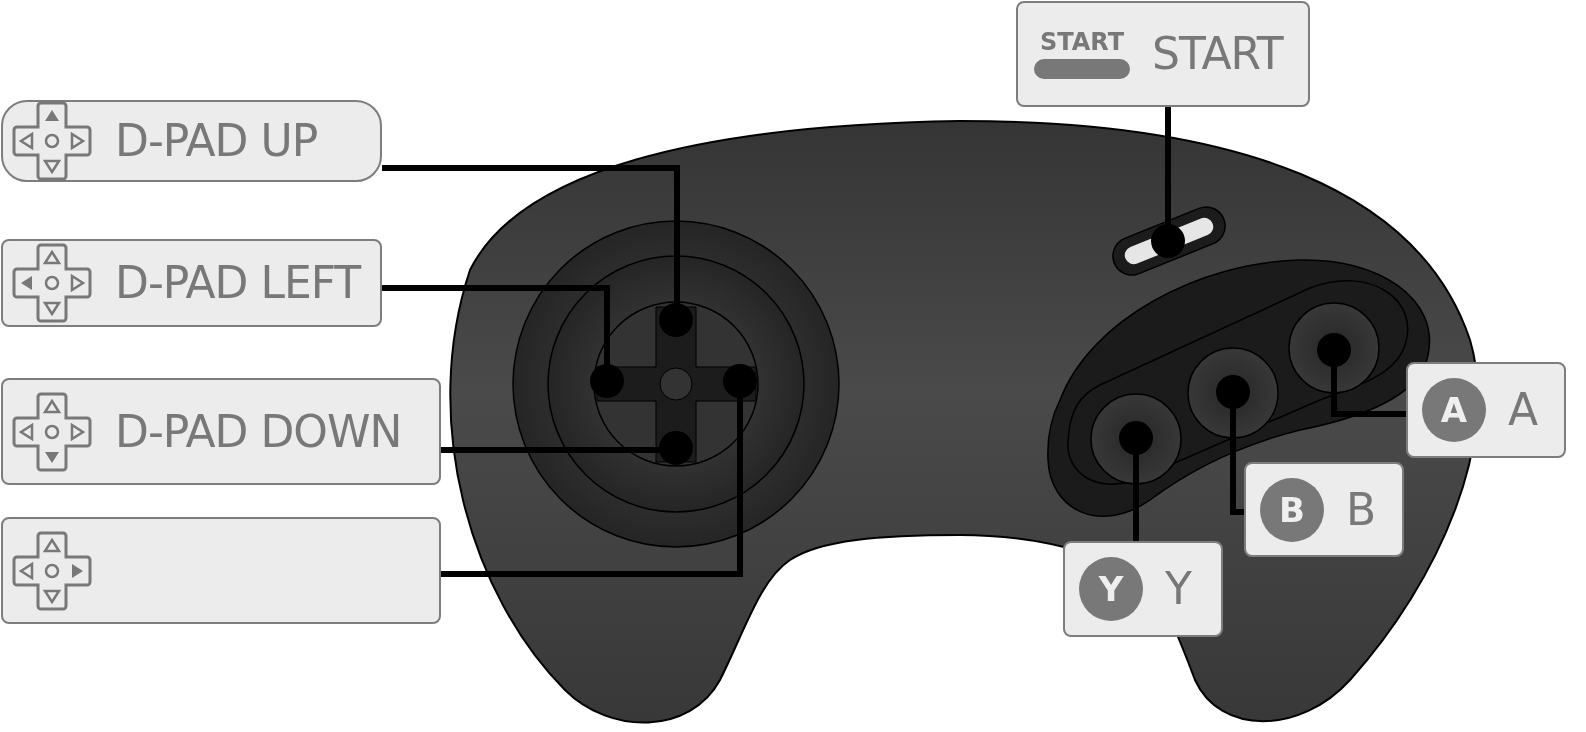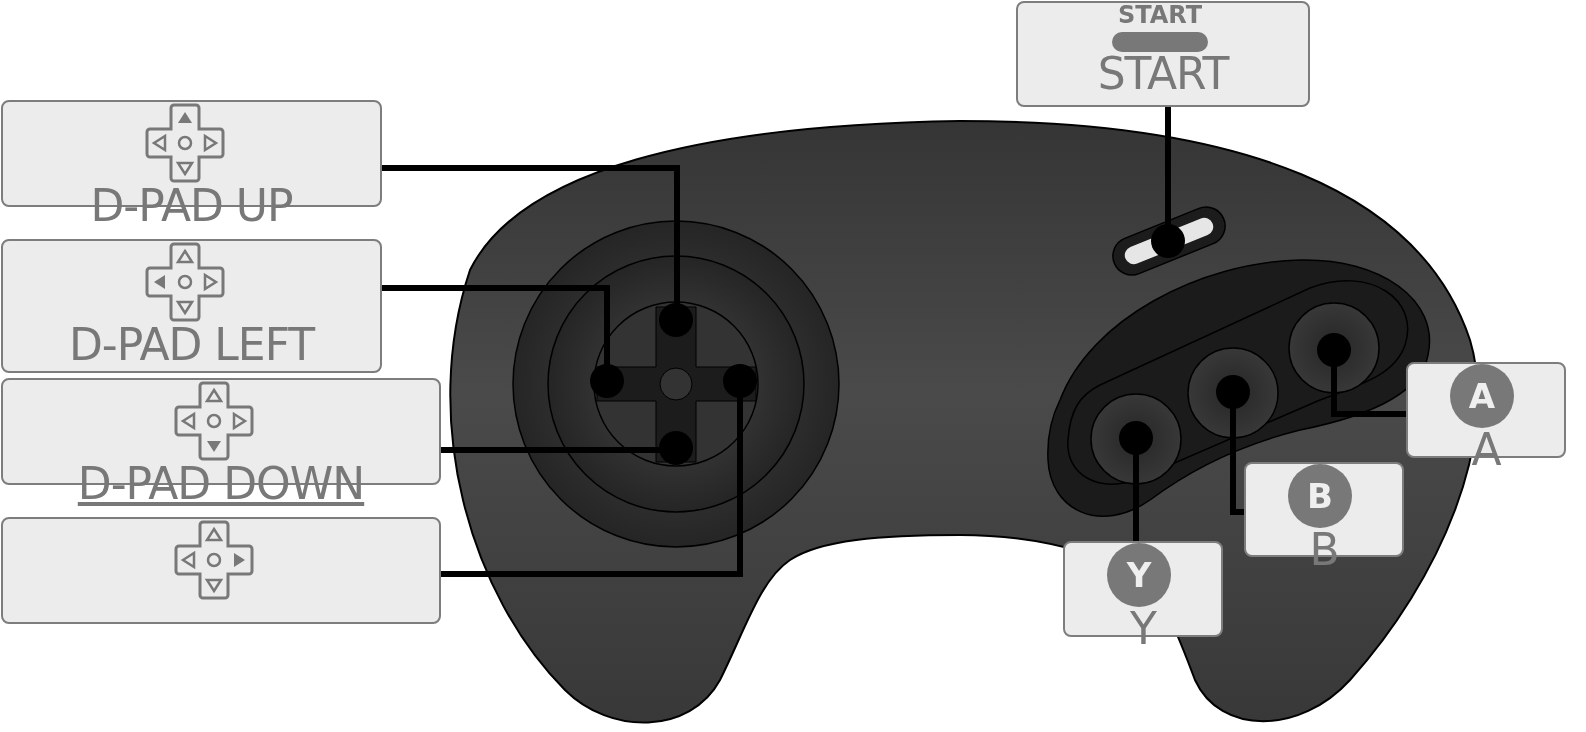--- a/index.html
+++ b/index.html
@@ -2,21 +2,21 @@
 <html><head>
 <meta charset="utf-8">
 <style>
   html, body { margin:0; padding:0; background:#ffffff; }
   body { width:1586px; height:732px; position:relative; overflow:hidden;
          font-family:"DejaVu Sans", sans-serif; }
   #stage { position:absolute; left:0; top:0; width:1586px; height:732px; }
   .label-box {
     position:absolute; box-sizing:border-box;
     background:#ececec; border:2px solid #7d7d7d; border-radius:8px;
-    display:flex; align-items:center; color:#787878;flex-direction:column;
+    display:flex; align-items:center; color:#787878;
   }
   .label-text { font-size:44px; letter-spacing:-1px; white-space:nowrap; line-height:1; }
   .dpad-icon { width:82px; height:82px; margin-left:8px; margin-right:22px; flex:0 0 auto; }
   .circle-badge {
     width:64px; height:64px; border-radius:50%; background:#787878;
     color:#efefef; font-weight:bold; font-size:34px;
     display:flex; align-items:center; justify-content:center; flex:0 0 auto;
   }
   .start-icon { display:flex; flex-direction:column; align-items:center; margin-left:16px; margin-right:22px; }
   .start-icon .mini { font-size:24px; font-weight:bold; color:#787878; letter-spacing:0; line-height:1; }
@@ -91,45 +91,45 @@
       <circle cx="607" cy="381" r="17"></circle>
       <circle cx="740" cy="381" r="17"></circle>
       <circle cx="676" cy="448" r="17"></circle>
       <circle cx="1168" cy="241" r="17"></circle>
       <circle cx="1334" cy="350" r="17"></circle>
       <circle cx="1233" cy="392" r="17"></circle>
       <circle cx="1136" cy="438" r="17"></circle>
     </g>
   </svg>
 
-  <div class="label-box" style="left:1px;top:100px;width:381px;height:107px;">
+  <div class="label-box" style="left:1px;top:100px;width:381px;height:82px;border-radius:26px;">
     <svg class="dpad-icon" viewBox="0 0 82 82">
       <path d="M30 3 h22 a3 3 0 0 1 3 3 v21 h21 a3 3 0 0 1 3 3 v22 a3 3 0 0 1 -3 3 h-21 v21 a3 3 0 0 1 -3 3 h-22 a3 3 0 0 1 -3 -3 v-21 h-21 a3 3 0 0 1 -3 -3 v-22 a3 3 0 0 1 3 -3 h21 v-21 a3 3 0 0 1 3 -3 z" fill="none" stroke="#787878" stroke-width="3"></path>
       <polygon points="41,10 48,21 34,21" fill="#787878"></polygon>
       <polygon points="41,72 48,61 34,61" fill="none" stroke="#787878" stroke-width="2.5"></polygon>
       <polygon points="10,41 21,34 21,48" fill="none" stroke="#787878" stroke-width="2.5"></polygon>
       <polygon points="72,41 61,34 61,48" fill="none" stroke="#787878" stroke-width="2.5"></polygon>
       <circle cx="41" cy="41" r="6" fill="none" stroke="#787878" stroke-width="2.5"></circle>
     </svg>
     <span class="label-text">D-PAD UP</span>
   </div>
 
-  <div class="label-box" style="left:1px;top:239px;width:381px;height:134px;">
+  <div class="label-box" style="left:1px;top:239px;width:381px;height:88px;">
     <svg class="dpad-icon" viewBox="0 0 82 82">
       <path d="M30 3 h22 a3 3 0 0 1 3 3 v21 h21 a3 3 0 0 1 3 3 v22 a3 3 0 0 1 -3 3 h-21 v21 a3 3 0 0 1 -3 3 h-22 a3 3 0 0 1 -3 -3 v-21 h-21 a3 3 0 0 1 -3 -3 v-22 a3 3 0 0 1 3 -3 h21 v-21 a3 3 0 0 1 3 -3 z" fill="none" stroke="#787878" stroke-width="3"></path>
       <polygon points="41,10 48,21 34,21" fill="none" stroke="#787878" stroke-width="2.5"></polygon>
       <polygon points="41,72 48,61 34,61" fill="none" stroke="#787878" stroke-width="2.5"></polygon>
       <polygon points="10,41 21,34 21,48" fill="#787878"></polygon>
       <polygon points="72,41 61,34 61,48" fill="none" stroke="#787878" stroke-width="2.5"></polygon>
       <circle cx="41" cy="41" r="6" fill="none" stroke="#787878" stroke-width="2.5"></circle>
     </svg>
     <span class="label-text">D-PAD LEFT</span>
   </div>
 
-  <div class="label-box" style="left:1px;top:378px;width:440px;height:107px;text-decoration:underline;">
+  <div class="label-box" style="left:1px;top:378px;width:440px;height:107px;">
     <svg class="dpad-icon" viewBox="0 0 82 82">
       <path d="M30 3 h22 a3 3 0 0 1 3 3 v21 h21 a3 3 0 0 1 3 3 v22 a3 3 0 0 1 -3 3 h-21 v21 a3 3 0 0 1 -3 3 h-22 a3 3 0 0 1 -3 -3 v-21 h-21 a3 3 0 0 1 -3 -3 v-22 a3 3 0 0 1 3 -3 h21 v-21 a3 3 0 0 1 3 -3 z" fill="none" stroke="#787878" stroke-width="3"></path>
       <polygon points="41,10 48,21 34,21" fill="none" stroke="#787878" stroke-width="2.5"></polygon>
       <polygon points="41,72 48,61 34,61" fill="#787878"></polygon>
       <polygon points="10,41 21,34 21,48" fill="none" stroke="#787878" stroke-width="2.5"></polygon>
       <polygon points="72,41 61,34 61,48" fill="none" stroke="#787878" stroke-width="2.5"></polygon>
       <circle cx="41" cy="41" r="6" fill="none" stroke="#787878" stroke-width="2.5"></circle>
     </svg>
     <span class="label-text">D-PAD DOWN</span>
   </div>

